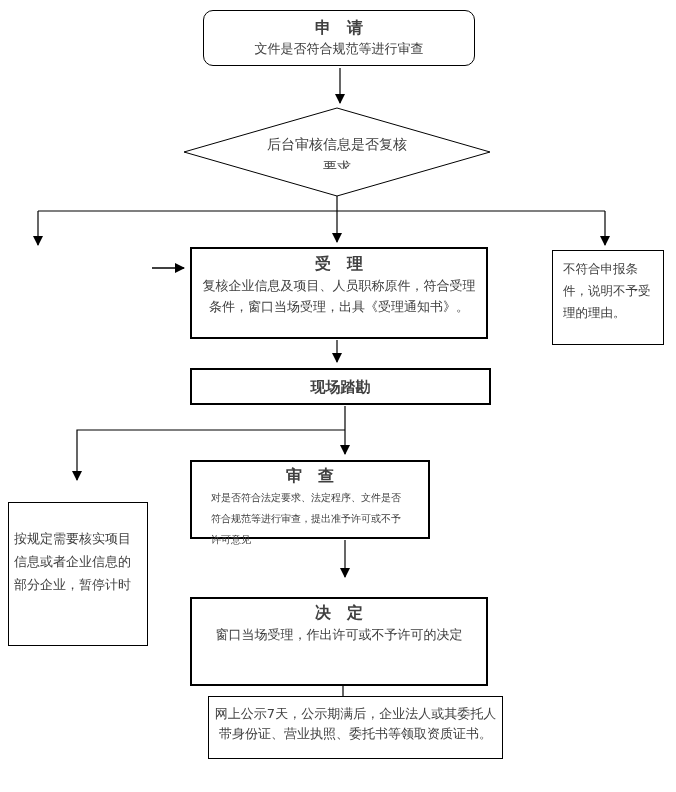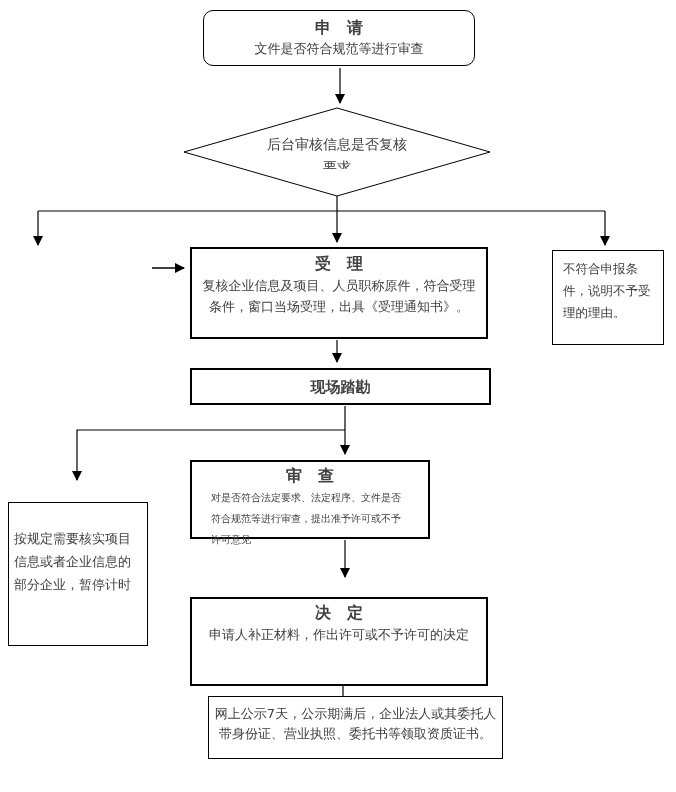--- a/index.html
+++ b/index.html
@@ -94,20 +94,20 @@
     <span>按规定需要核实项目信息或者企业信息的部分企业，暂停计时</span>
   </div>
 
   <div class="node thick" id="n-examine">
     <div class="ttl">审　查</div>
     <div class="bdy">对是否符合法定要求、法定程序、文件是否符合规范等进行审查，提出准予许可或不予许可意见</div>
   </div>
 
   <div class="node thick" id="n-decide">
     <div class="ttl">决　定</div>
-    <div class="bdy ctr">申请人补正材料，作出许可或不予许可的决定</div>
+    <div class="bdy ctr">窗口当场受理，作出许可或不予许可的决定</div>
   </div>
 
   <div class="node ctr" id="n-publicize">
     <span>网上公示7天，公示期满后，企业法人或其委托人带身份证、营业执照、委托书等领取资质证书。</span>
   </div>
 
 </div>
 
 </body></html>

